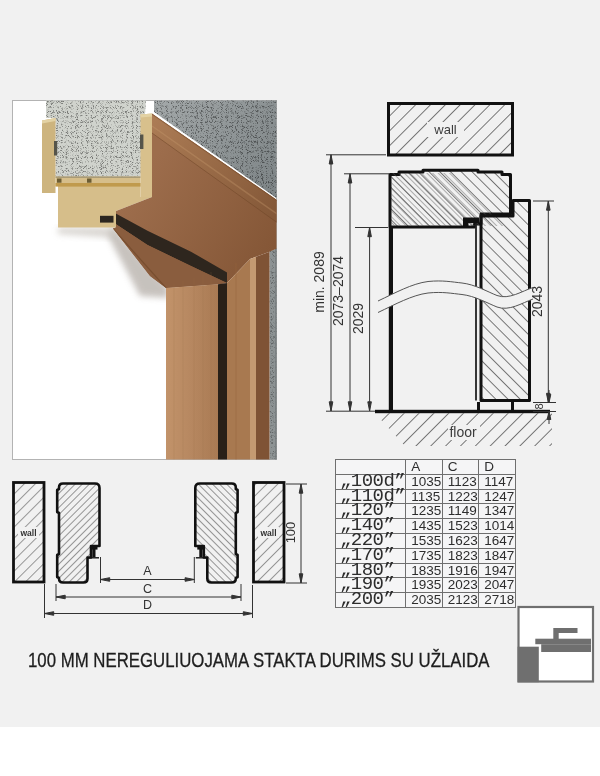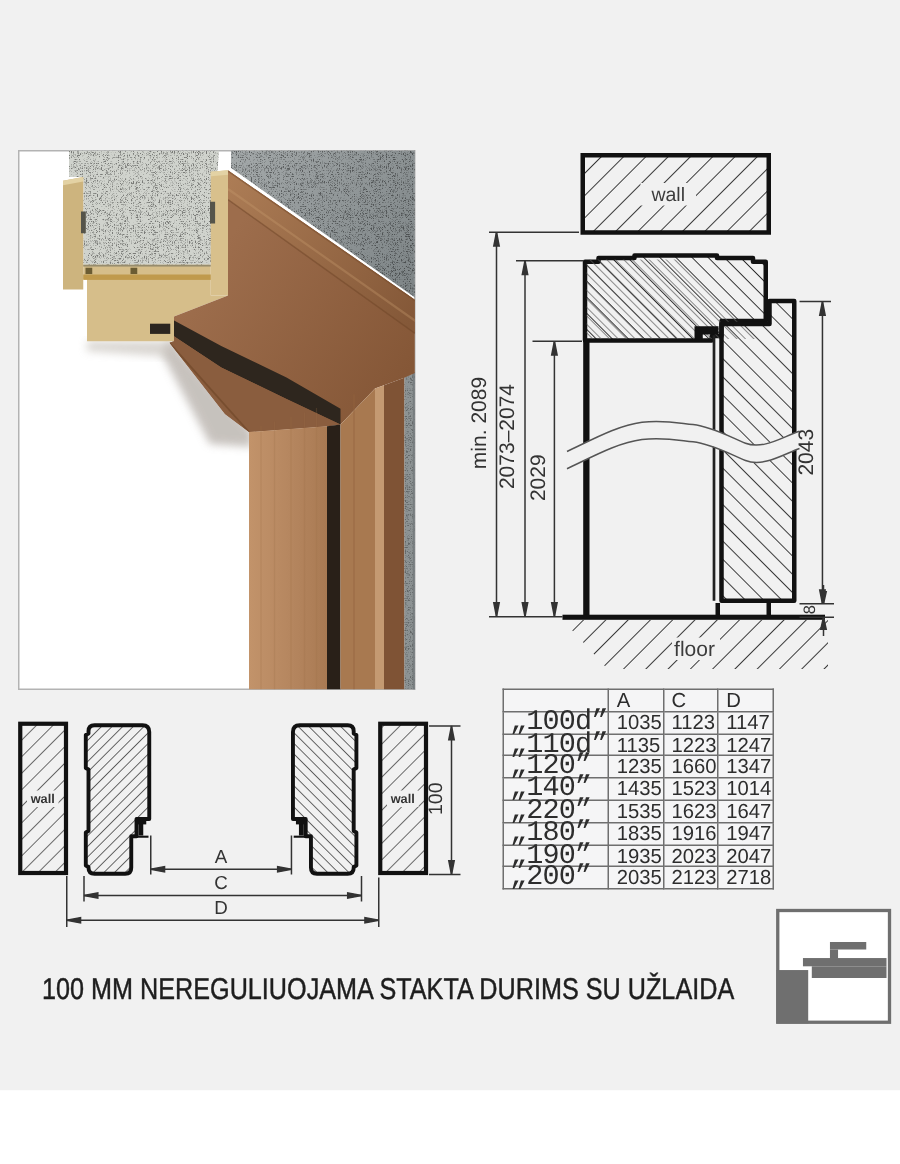--- a/index.html
+++ b/index.html
@@ -267,36 +267,42 @@
         </tr>
   <tr>
           <td>„110d”</td>
           <td>1135</td>
           <td>1223</td>
           <td>1247</td>
         </tr>
   <tr>
           <td>„120”</td>
           <td>1235</td>
-          <td>1660</td>
+          <td>1149</td>
           <td>1347</td>
         </tr>
   <tr>
           <td>„140”</td>
           <td>1435</td>
           <td>1523</td>
           <td>1014</td>
         </tr>
   <tr>
           <td>„220”</td>
           <td>1535</td>
           <td>1623</td>
           <td>1647</td>
         </tr>
   <tr>
+          <td>„170”</td>
+          <td>1735</td>
+          <td>1823</td>
+          <td>1847</td>
+        </tr>
+  <tr>
           <td>„180”</td>
           <td>1835</td>
           <td>1916</td>
           <td>1947</td>
         </tr>
   <tr>
           <td>„190”</td>
           <td>1935</td>
           <td>2023</td>
           <td>2047</td>

